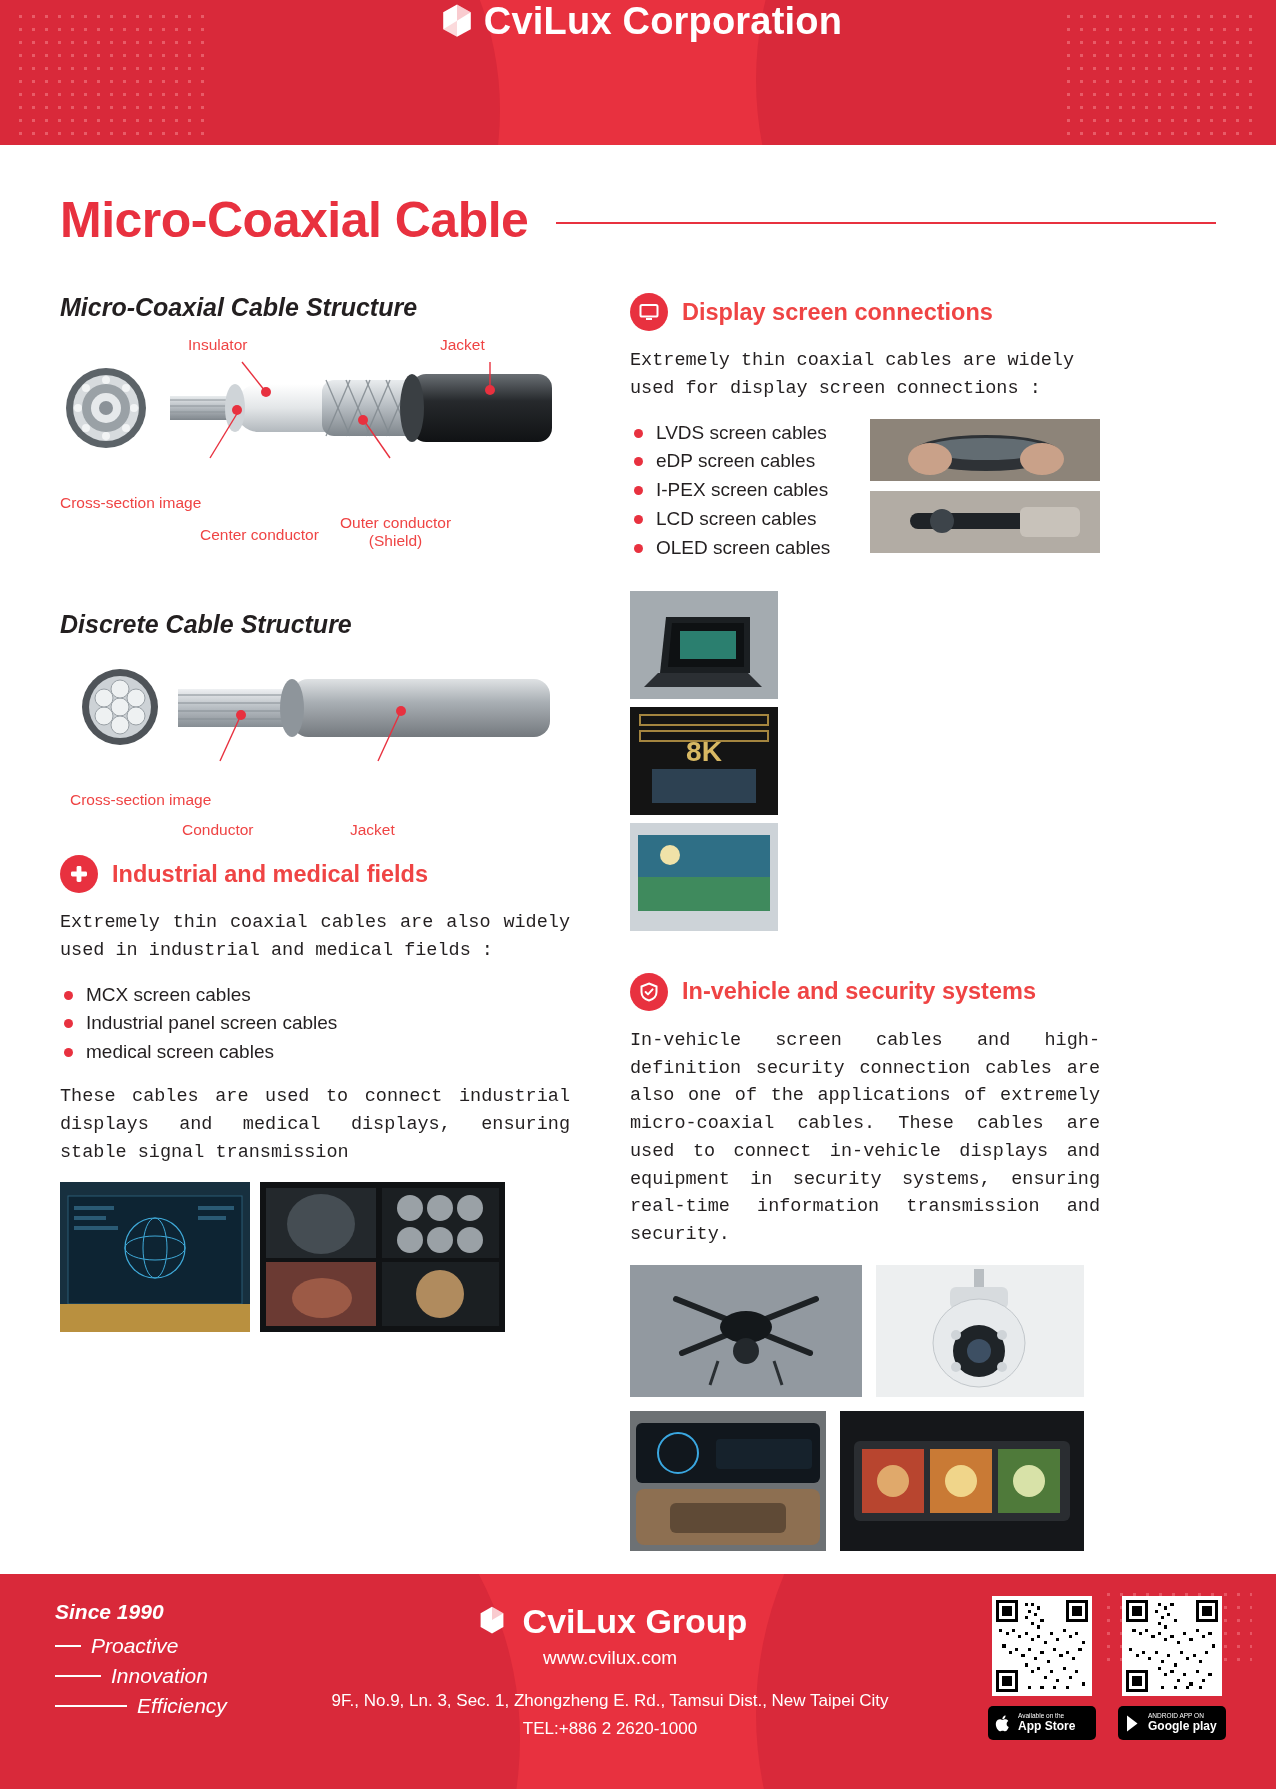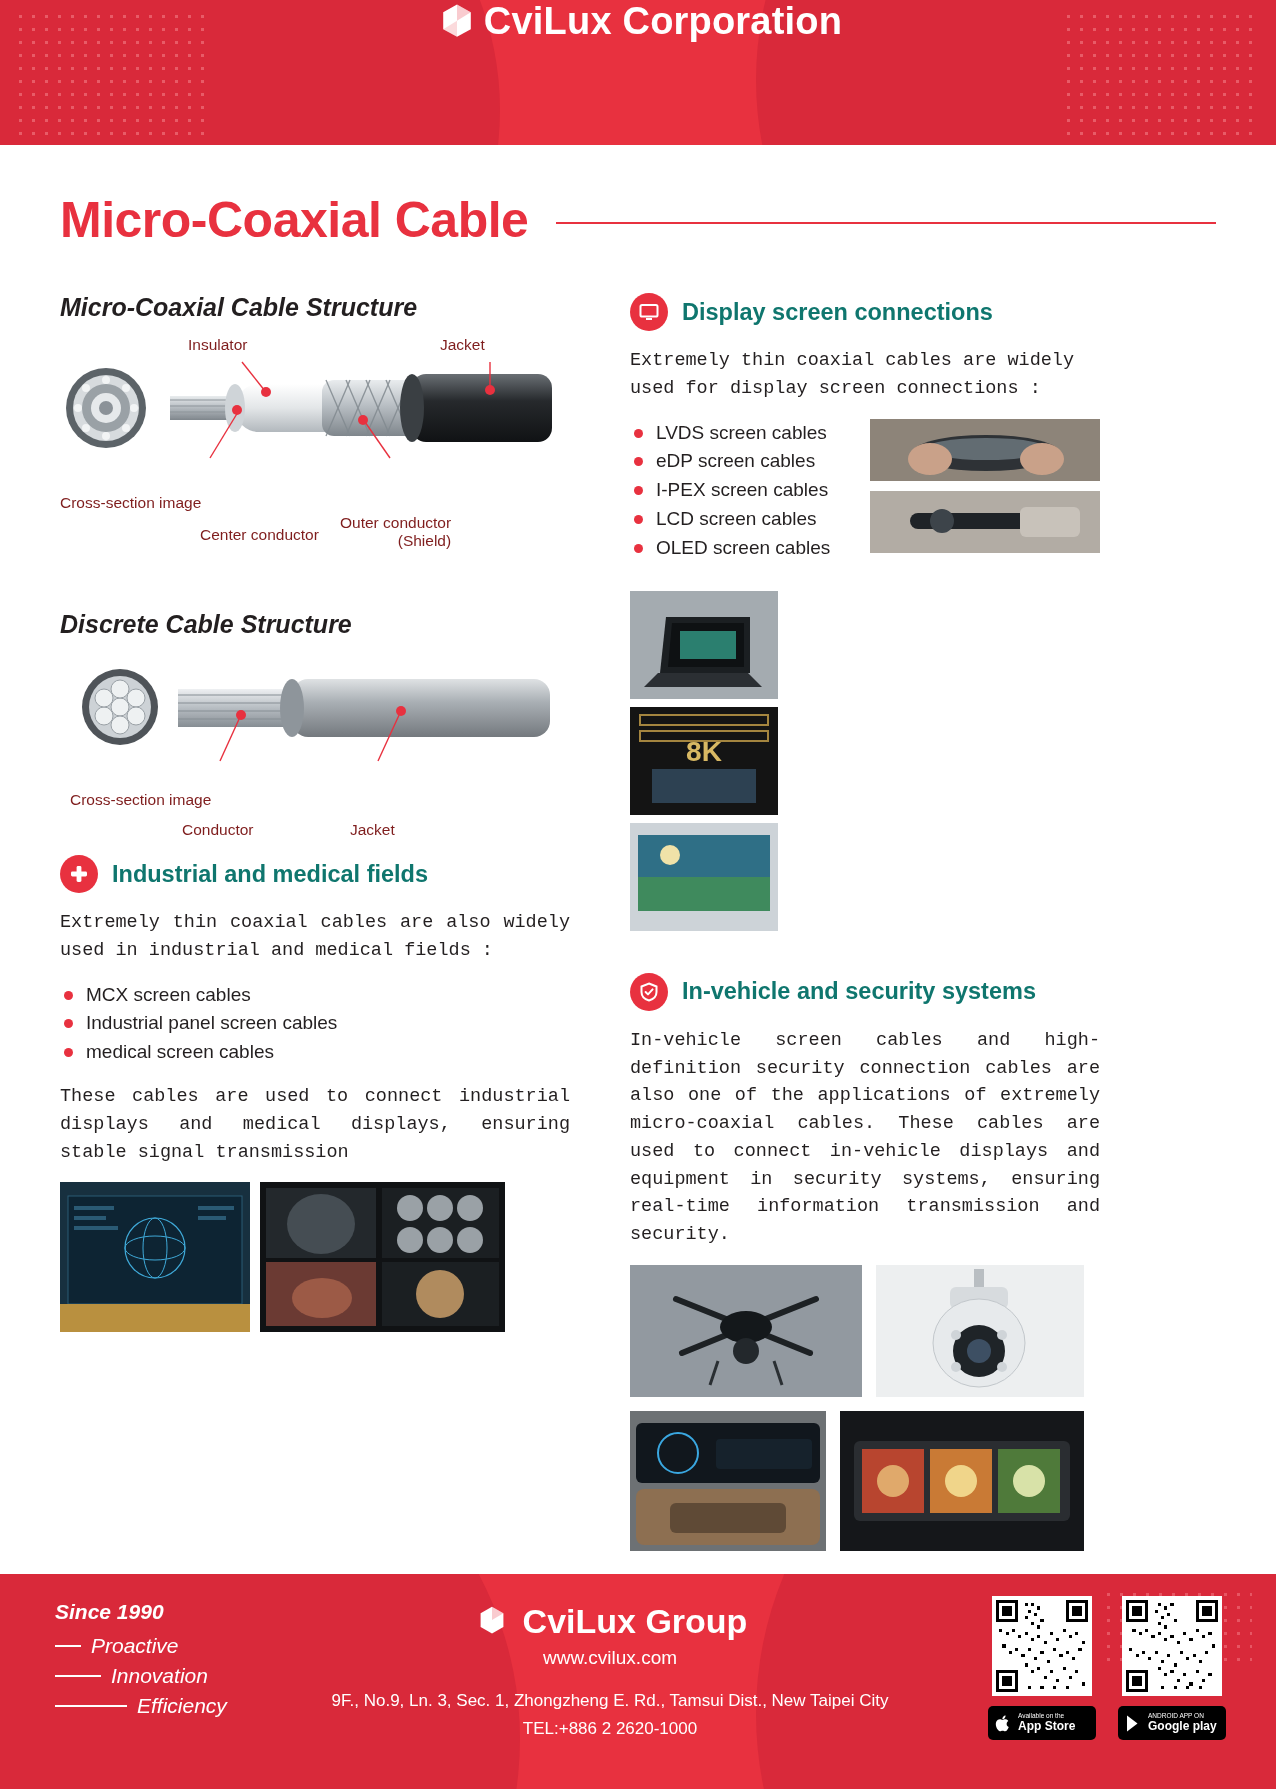--- a/index.html
+++ b/index.html
@@ -86,38 +86,38 @@
     color:#231f20;
     margin:0 0 14px 0;
   }
 
   
   .diagram { position:relative; }
   .diagram svg { display:block; }
   .label {
     position:absolute;
     font-size:15.5px;
-    color:#7f1d1d;
+    color:#ef4444;
     white-space:nowrap;
   }
-  .lbl-center { text-align:right; }
+  .lbl-center { text-align:center; }
 
   
   .sec-head {
     display:flex; align-items:center; gap:14px;
     margin-bottom:16px;
   }
   .sec-icon {
     width:38px; height:38px; border-radius:50%;
     background:#e8313f;
     display:flex; align-items:center; justify-content:center;
     flex:0 0 38px;
   }
   .sec-title {
-    font-size:23.5px; font-weight:bold; color:#0f766e;
+    font-size:23.5px; font-weight:bold; color:#ef4444;
   }
 
   .para {
     font-size:18.5px;
     line-height:1.5;
     text-align:justify;
     margin:0 0 16px 0;
     font-family:Liberation Mono, monospace;
   }
   .para.nojustify { text-align:left; }

